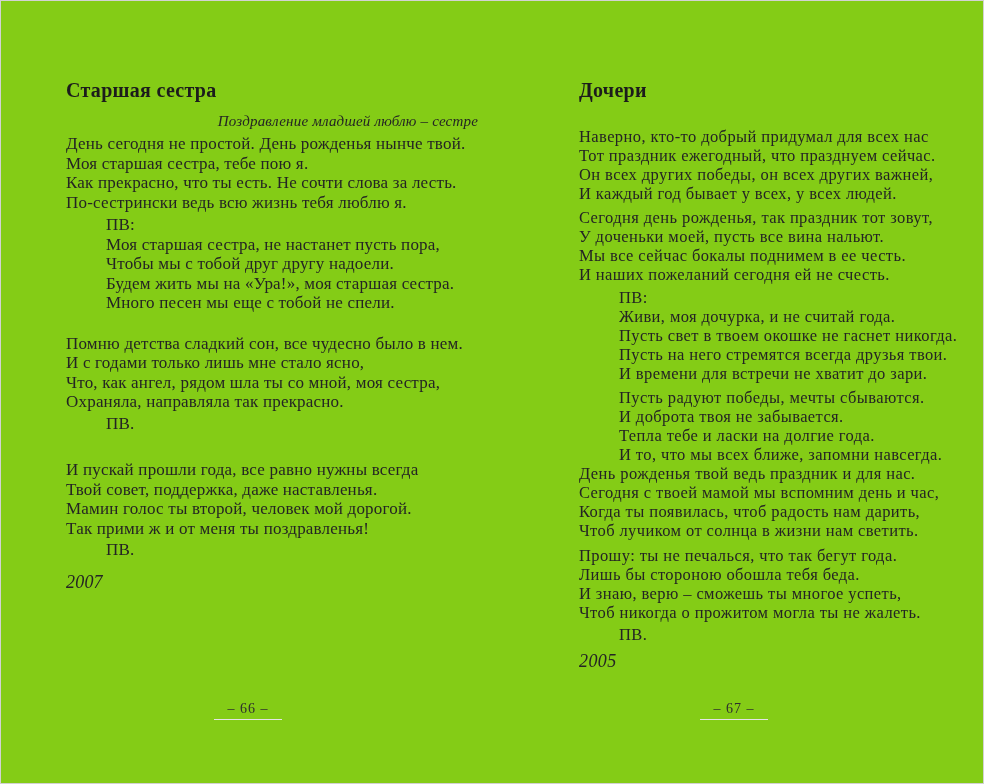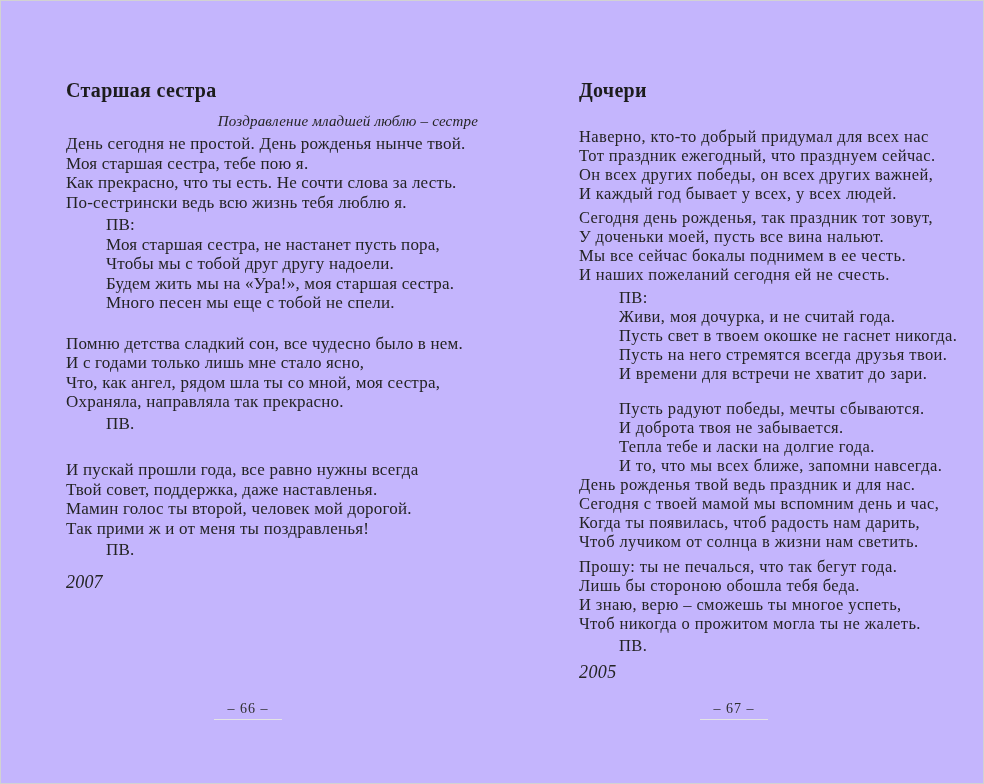--- a/index.html
+++ b/index.html
@@ -15,21 +15,21 @@
     font-family: "Liberation Serif", "DejaVu Serif", serif;
     color: #242424;
   }
   .canvas {
     position: absolute;
     inset: 0;
     width: 984px;
     height: 784px;
     box-sizing: border-box;
     border: 1px solid #d2d2d2;
-    background: #c4b5fd;
+    background: #84cc16;
   }
   .col {
     position: absolute;
     top: 0;
   }
   .col-left {
     left: 65px;
     width: 426px;
     font-size: 17px;
     line-height: 19.5px;
@@ -70,21 +70,21 @@
   .l-cho  { margin-top: 3px; }
   .l-s2   { margin-top: 21px; }
   .l-ref1 { margin-top: 2px; }
   .l-s3   { margin-top: 27px; }
   .l-ref2 { margin-top: 2px; }
   .l-year { margin-top: 13px; padding-right: 57px; }
   
   .r-s1   { margin-top: 24px; }
   .r-s2   { margin-top: 5px; }
   .r-cho  { margin-top: 4px; }
-  .r-cho2 { margin-top: 16px; }
+  .r-cho2 { margin-top: 5px; }
   .r-s3   { }
   .r-s4   { margin-top: 6px; }
   .r-ref  { margin-top: 3px; }
   .r-year { margin-top: 8px; padding-right: 62px; }
 
   .pagenum {
     position: absolute;
     top: 700px;
     width: 100px;
     text-align: center;

